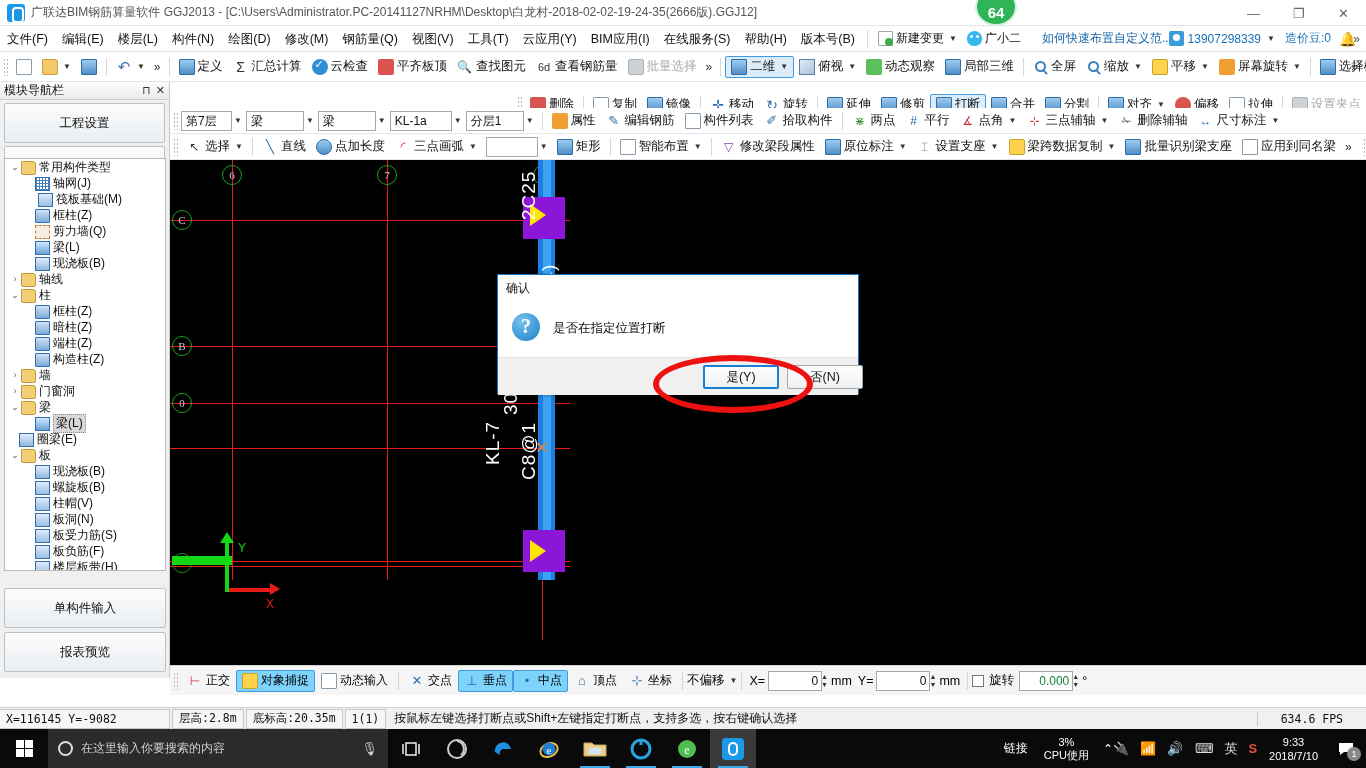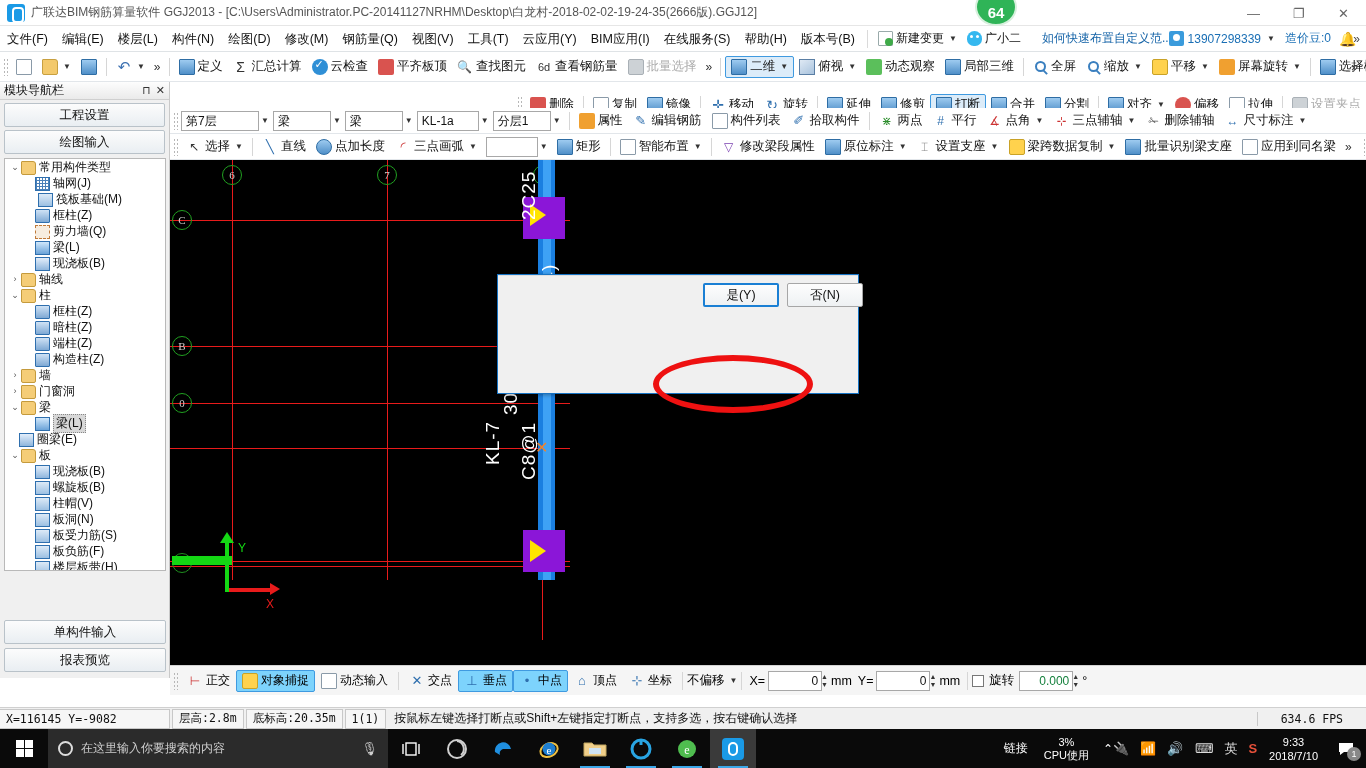--- a/index.html
+++ b/index.html
@@ -108,21 +108,21 @@
     position:absolute; left:0; top:82px; width:170px; height:596px;
     background:#f0f0f0; border-right:1px solid #c9c9c9;
   }
   .dock-head {
     height:18px; background:linear-gradient(#fdfdfd,#eaeaea); border-bottom:1px solid #cfcfcf;
     display:flex; align-items:center; padding:0 4px; font-size:12px; color:#111;
   }
   .dock-head .spacer{flex:1;}
   .dock-head .pin, .dock-head .close { margin-left:5px; color:#333; font-size:11px; }
   .dock-btn {
-    height:24px; margin:3px 4px 0 4px;
+    height:40px; margin:3px 4px 0 4px;
     background:linear-gradient(#fcfcfc,#e9eef2); border:1px solid #b9c2c9; border-radius:2px;
     display:flex; align-items:center; justify-content:center; font-size:12.5px; color:#111;
   }
   .tool-strip {
     height:22px; margin:4px 4px 0 4px; display:flex; align-items:center; gap:7px; padding-left:6px;
   }
   .plusminus { font-size:15px; color:#2c7a2c; font-weight:bold; }
   .tree {
     position:absolute; left:4px; top:76px; width:162px; height:413px;
     background:#ffffff; border:1px solid #b9b9b9; overflow:hidden;
@@ -474,21 +474,21 @@
     <div class="vsep"></div>
     <div class="tbtn dis">
         <span class="ic gray"></span>
         <span>设置夹点</span>
       </div>
   </div>
 
   <div class="tbar tbar3">
     <div class="grip"></div>
     <div class="spin-wrap" style="margin-right:4px">
-      <div class="spin" style="width:78px;justify-content:flex-start;padding-left:4px">第7层</div>
+      <div class="spin" style="width:51px;justify-content:flex-start;padding-left:4px">第7层</div>
       <span class="caret">▼</span>
     </div>
     <div class="spin-wrap" style="margin-right:4px">
       <div class="spin" style="width:58px;justify-content:flex-start;padding-left:4px">梁</div>
       <span class="caret">▼</span>
     </div>
     <div class="spin-wrap" style="margin-right:4px">
       <div class="spin" style="width:58px;justify-content:flex-start;padding-left:4px">梁</div>
       <span class="caret">▼</span>
     </div>
@@ -811,20 +811,25 @@
     <div class="axis-x" style="left:55px; top:428px; width:48px;"></div>
     <div style="position:absolute;left:100px;top:423px;width:0;height:0;border-top:6px solid transparent;border-bottom:6px solid transparent;border-left:10px solid #e81b1b;"></div>
     <div class="axis-y" style="left:55px; top:380px; height:52px;"></div>
     <div style="position:absolute;left:50px;top:372px;width:0;height:0;border-left:7px solid transparent;border-right:7px solid transparent;border-bottom:11px solid #14d814;"></div>
     <div class="axis-lbl" style="left:96px; top:437px; color:#e81b1b;">X</div>
     <div class="axis-lbl" style="left:68px; top:381px; color:#14d814;">Y</div>
 
   </div>
 
   <div class="dlg">
+    <div class="dlg-body">
+      <div class="dlg-title">确认</div>
+      <div class="dlg-qico">?</div>
+      <div class="dlg-msg">是否在指定位置打断</div>
+    </div>
     <div class="dlg-foot">
       <div class="dlg-btn def yes">是(Y)</div>
       <div class="dlg-btn no">否(N)</div>
     </div>
   </div>
   <div class="red-ellipse"></div>
 
   <div class="optbar">
     <div class="grip"></div>
     <div class="snapbtn">

